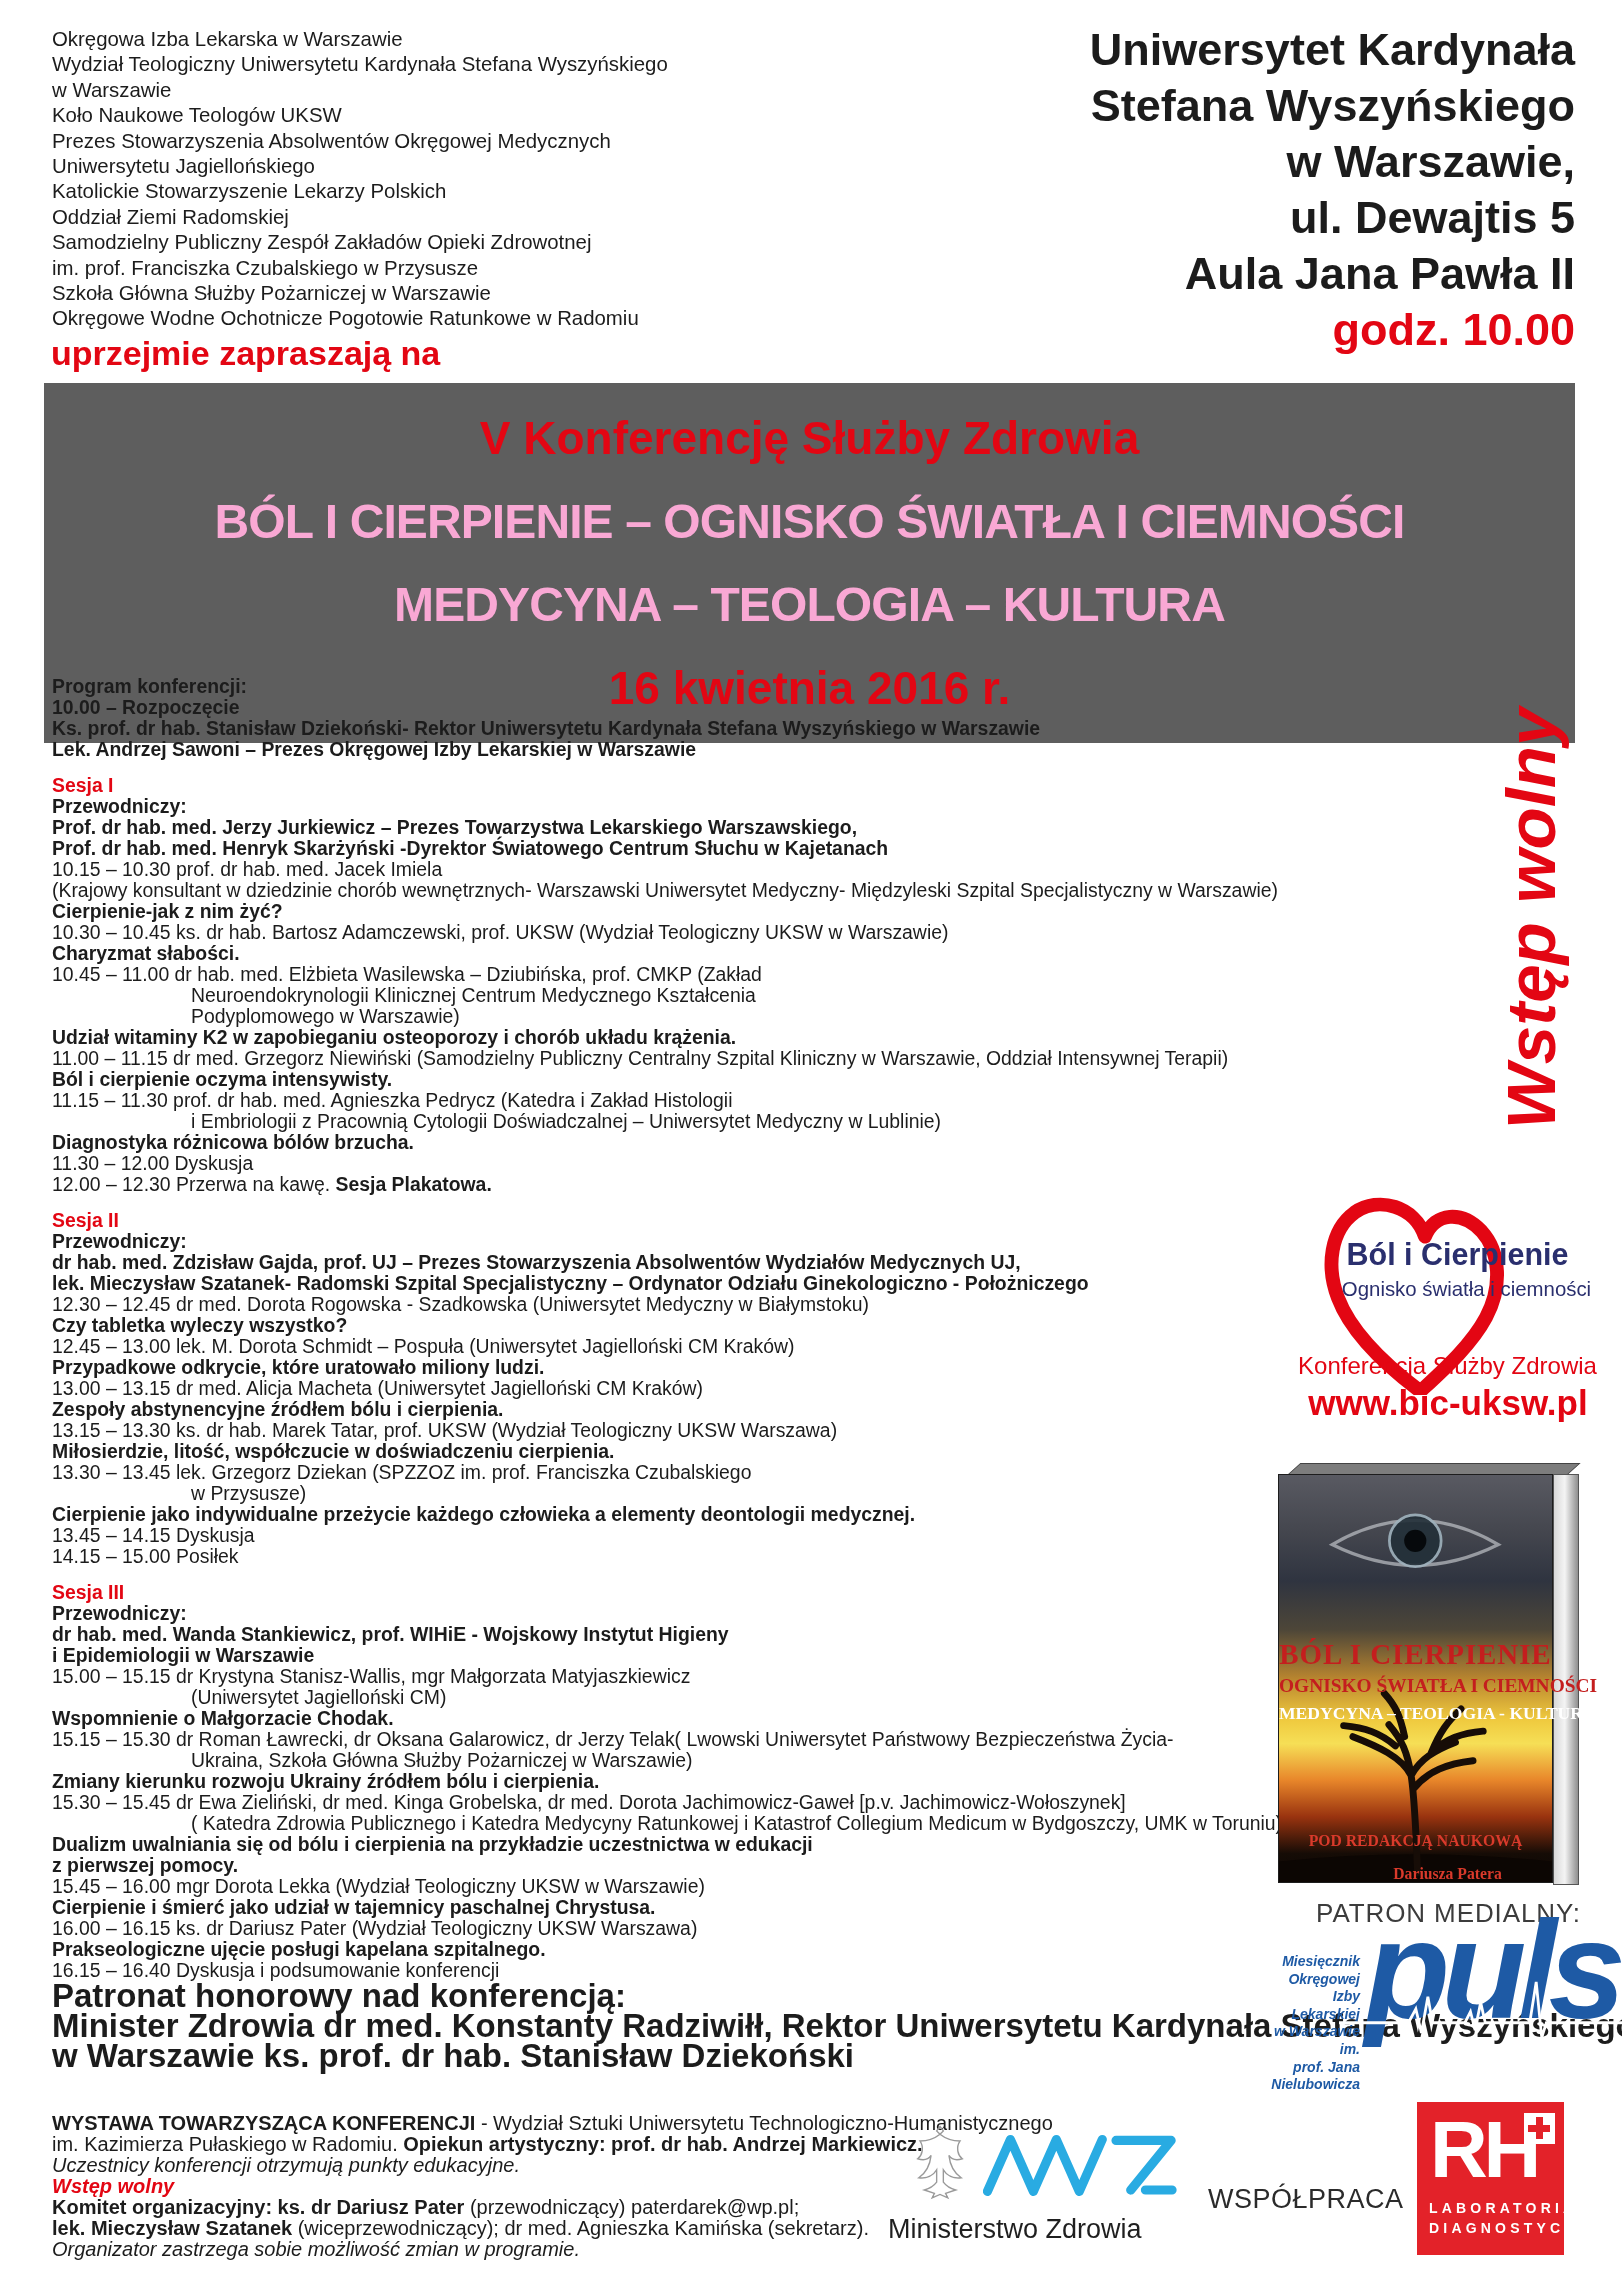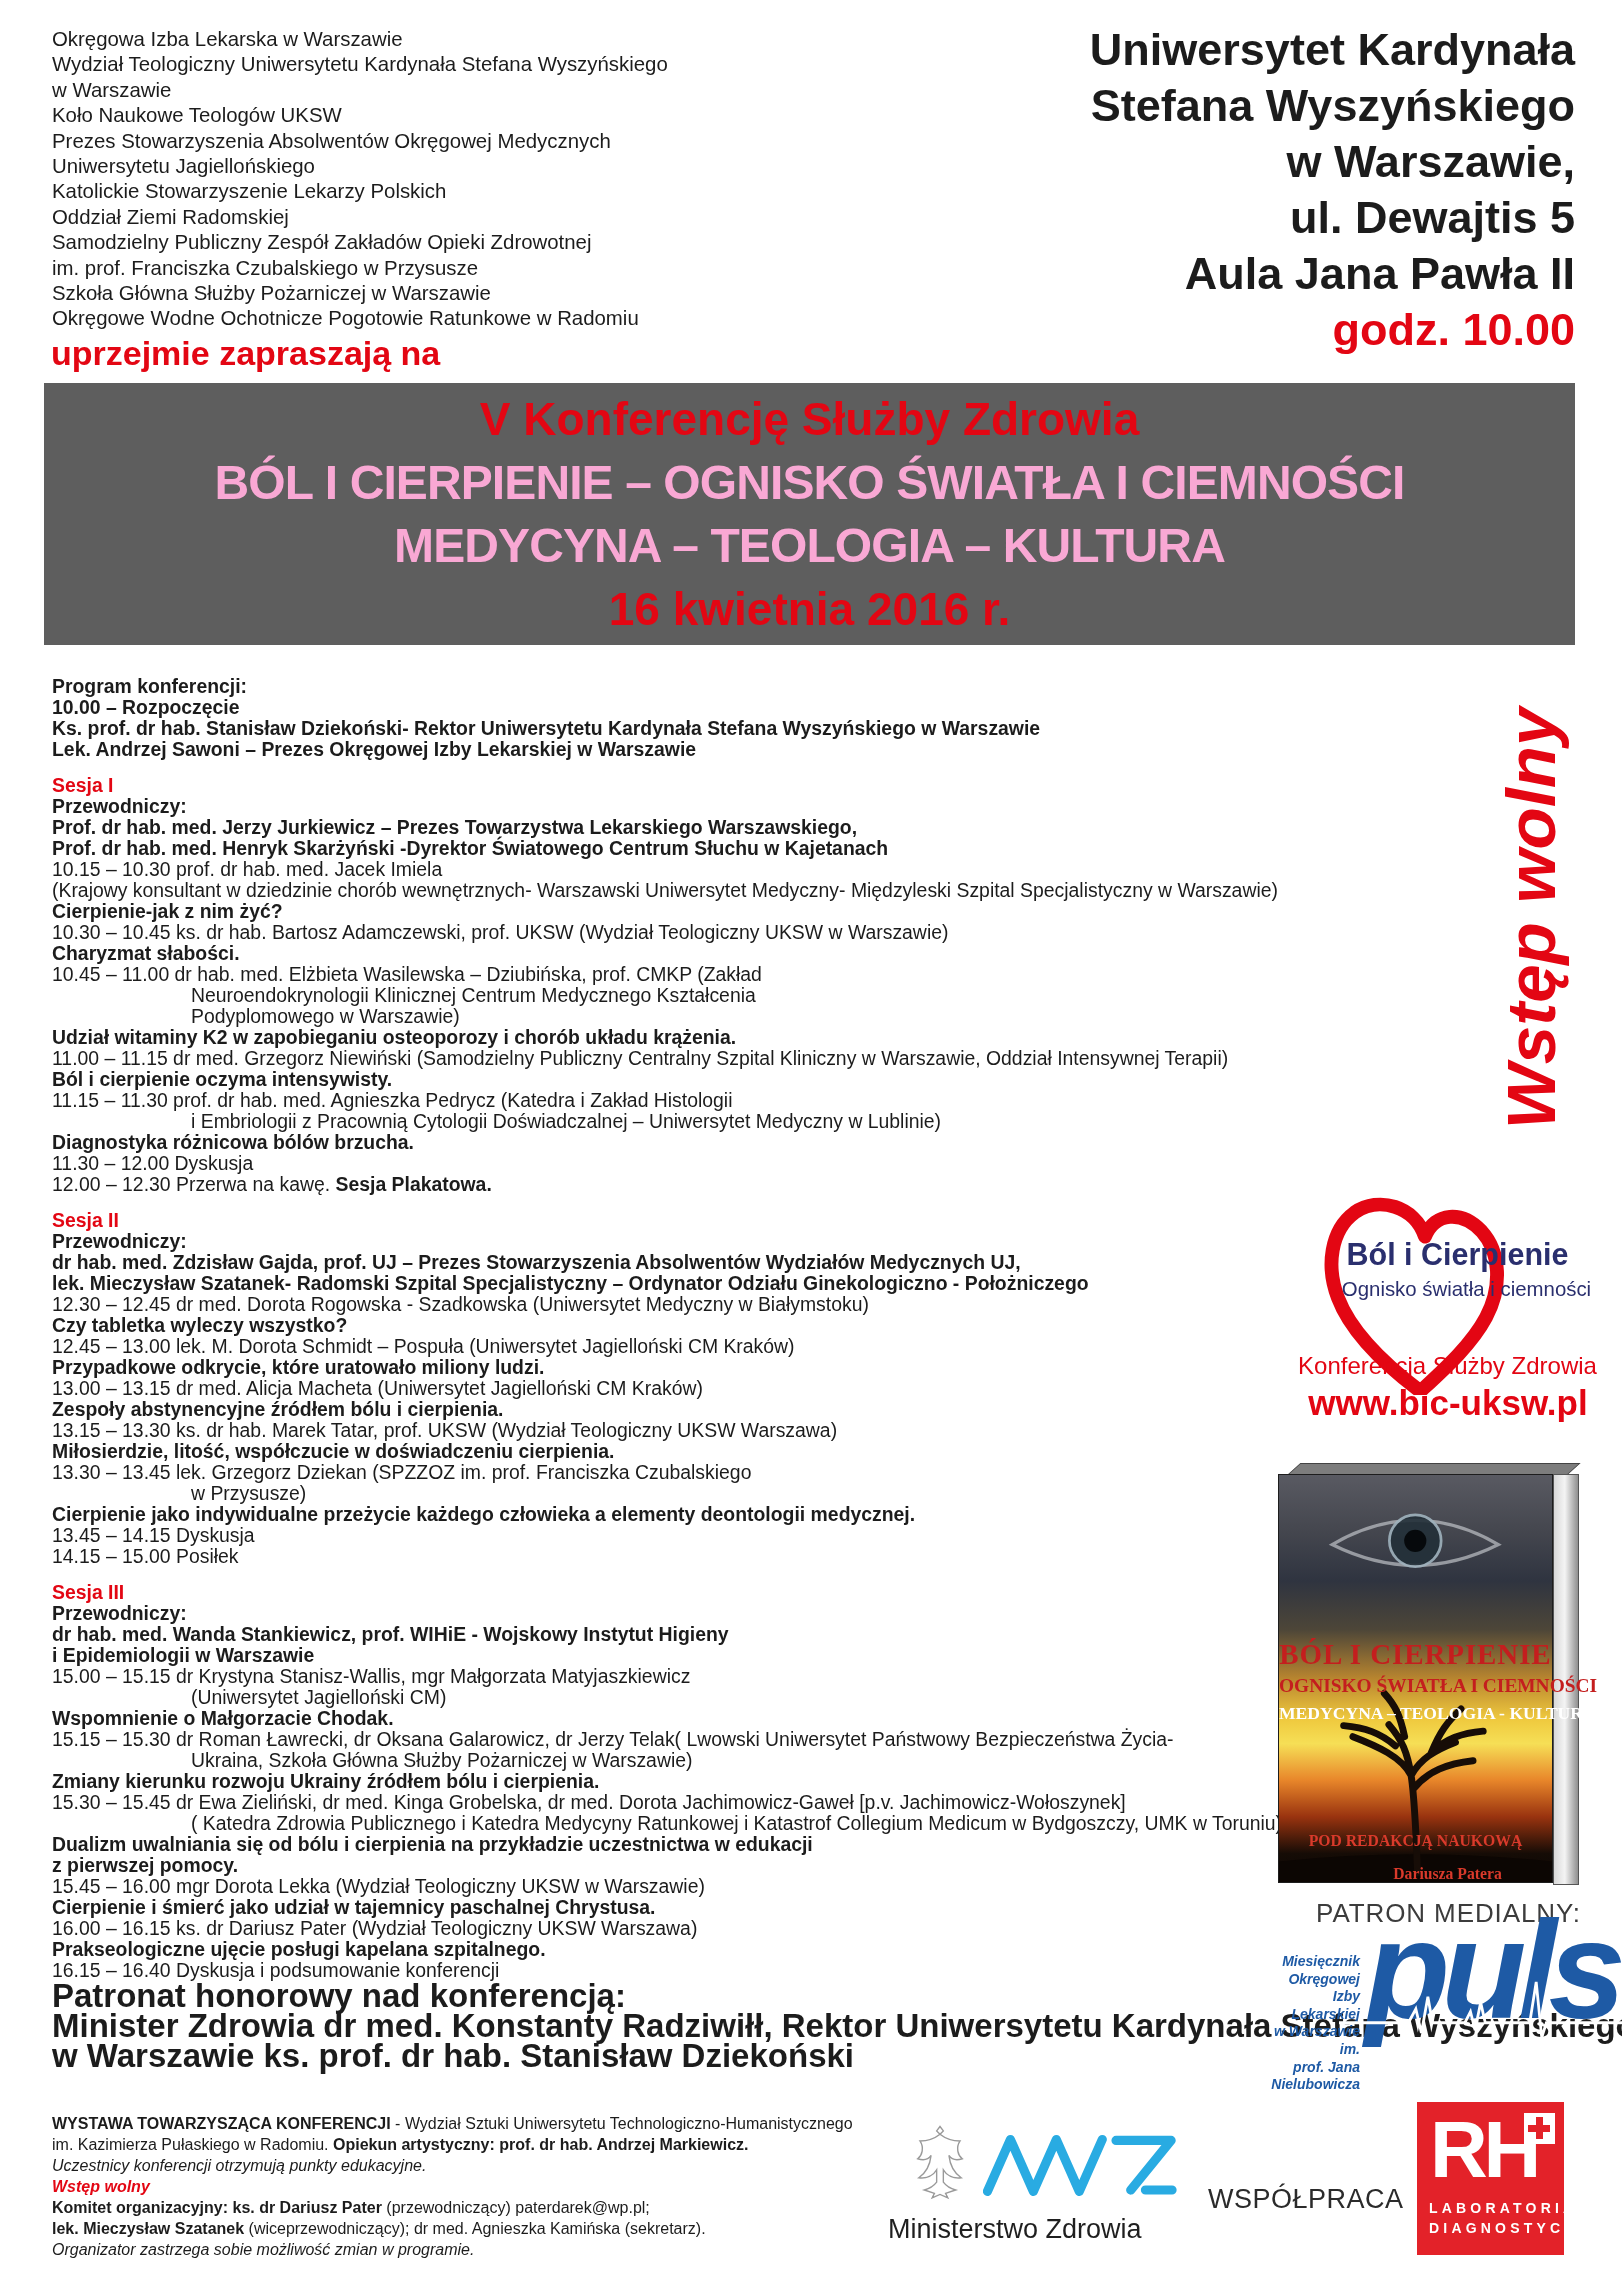--- a/index.html
+++ b/index.html
@@ -6,38 +6,38 @@
   .poster{position:relative;width:1623px;height:2295px;background:#fff;overflow:hidden;
           font-family:"Liberation Sans",sans-serif;color:var(--text,#1c1c1c);}
   
   .org-list{position:absolute;left:52px;top:27px;font-size:20.4px;line-height:25.4px;white-space:nowrap;}
   .org-list .li{white-space:nowrap;}
   .invitation{position:absolute;left:51px;top:334px;font-size:34px;font-weight:bold;color:var(--red);white-space:nowrap;}
   
   .venue{position:absolute;right:48px;top:22px;text-align:right;font-size:45px;line-height:56px;font-weight:bold;white-space:nowrap;}
   .venue .time{color:var(--red);}
   
-  .banner{position:absolute;left:44px;top:383px;width:1531px;height:262px;background:var(--banner-gray);
+  .banner{position:absolute;left:44px;top:383px;width:1531px;height:360px;background:var(--banner-gray);
           display:flex;flex-direction:column;justify-content:space-evenly;align-items:center;text-align:center;}
   .banner .pre,.banner .date{color:var(--red);font-size:46px;font-weight:bold;white-space:nowrap;}
   .banner .t1,.banner .t2{color:#f9a8d4;font-size:48px;font-weight:bold;white-space:nowrap;letter-spacing:-0.9px;}
   
   .program{position:absolute;left:52px;top:676px;width:1411px;font-size:19.4px;line-height:21px;}
   .pl{white-space:nowrap;}
   .s-b{font-weight:bold;}
   .s-r{color:var(--red);font-weight:bold;}
   .s-i{padding-left:139px;}
   .s-gap{height:15px;}
   .s-big{font-size:33px;line-height:30px;font-weight:bold;}
   .s-it{font-style:italic;}
   .s-ri{color:var(--red);font-weight:bold;font-style:italic;}
   .g-n{font-weight:normal;font-style:normal;color:var(--text);}
   .g-b{font-weight:bold;}
   
-  .footer{position:absolute;left:52px;top:2113px;width:1110px;font-size:16px;line-height:21px;}
+  .footer{position:absolute;left:52px;top:2113px;width:1110px;font-size:20px;line-height:21px;}
   
   .free-entry{position:absolute;left:1281px;top:879px;width:500px;height:79px;
               transform:rotate(-90deg);transform-origin:center;text-align:center;
               font-size:69px;font-weight:bold;font-style:italic;color:var(--red);white-space:nowrap;}
   .heart-wrap{position:absolute;left:1286px;top:1182px;width:315px;height:213px;}
   .heart-svg{position:absolute;left:0;top:0;}
   .heart-title{position:absolute;left:42px;top:55px;width:259px;text-align:center;
                font-size:30.5px;font-weight:bold;color:var(--navy);white-space:nowrap;}
   .heart-sub{position:absolute;left:51px;top:96px;width:259px;text-align:center;
              font-size:20.4px;color:var(--navy);white-space:nowrap;}

